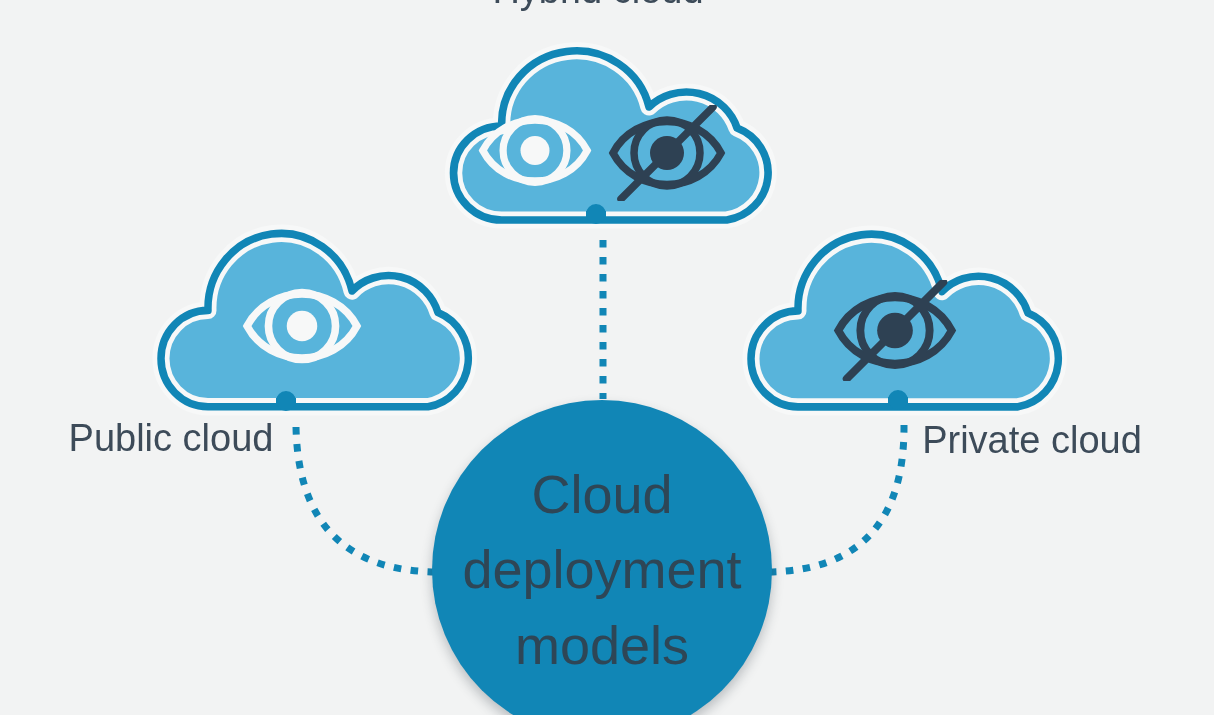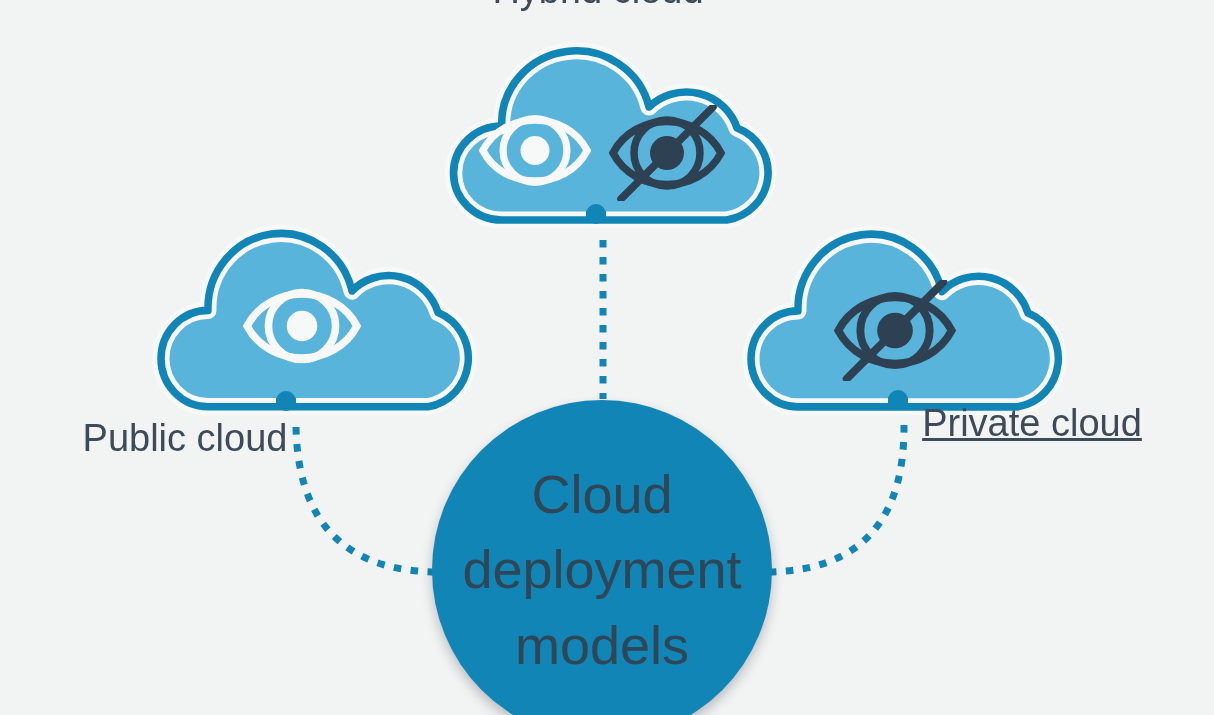--- a/index.html
+++ b/index.html
@@ -136,33 +136,33 @@
   <div class="cloud" style="left:138px; top:212px; width:340px; height:205px;">
     <svg class="cloud-svg" viewBox="0 0 340 200" preserveAspectRatio="none">
       <path class="cloud-base" d="M 290 190 L 70 190 A 47 47 0 0 1 23 143 A 47 47 0 0 1 70 96 A 73 73 0 0 1 214 77 A 52 52 0 0 1 300 98 A 48 48 0 0 1 290 190 Z"></path>
       <path class="cloud-edge" d="M 290 190 L 70 190 A 47 47 0 0 1 23 143 A 47 47 0 0 1 70 96 A 73 73 0 0 1 214 77 A 52 52 0 0 1 300 98 A 48 48 0 0 1 290 190 Z"></path>
     </svg>
     <svg class="eye eye-white" style="left:103px; top:65px;" width="122" height="98">
         <use href="#sym-eye-open"></use>
       </svg>
     <div class="connector" style="left:138px; top:179px;"></div>
   </div>
-  <div class="node-label" style="left:185px; top:417px;text-align:center;">Public cloud</div>
+  <div class="node-label" style="left:171px; top:417px;text-align:center;">Public cloud</div>
 
   <div class="cloud" style="left:728px; top:213px; width:340px; height:204px;">
     <svg class="cloud-svg" viewBox="0 0 340 200" preserveAspectRatio="none">
       <path class="cloud-base" d="M 290 190 L 70 190 A 47 47 0 0 1 23 143 A 47 47 0 0 1 70 96 A 73 73 0 0 1 214 77 A 52 52 0 0 1 300 98 A 48 48 0 0 1 290 190 Z"></path>
       <path class="cloud-edge" d="M 290 190 L 70 190 A 47 47 0 0 1 23 143 A 47 47 0 0 1 70 96 A 73 73 0 0 1 214 77 A 52 52 0 0 1 300 98 A 48 48 0 0 1 290 190 Z"></path>
     </svg>
     <svg class="eye eye-dark" style="left:104px; top:67px;" width="126" height="101">
         <use href="#sym-eye-crossed"></use>
       </svg>
     <div class="connector" style="left:160px; top:177px;"></div>
   </div>
-  <div class="node-label" style="left:1032px; top:402px;text-decoration:underline;">Private cloud</div>
+  <div class="node-label" style="left:1032px; top:419px;">Private cloud</div>
 
   <div class="center-circle">
     <div class="center-label">Cloud
 deployment
 models</div>
   </div>
 
 </div>
 
 </body></html>

